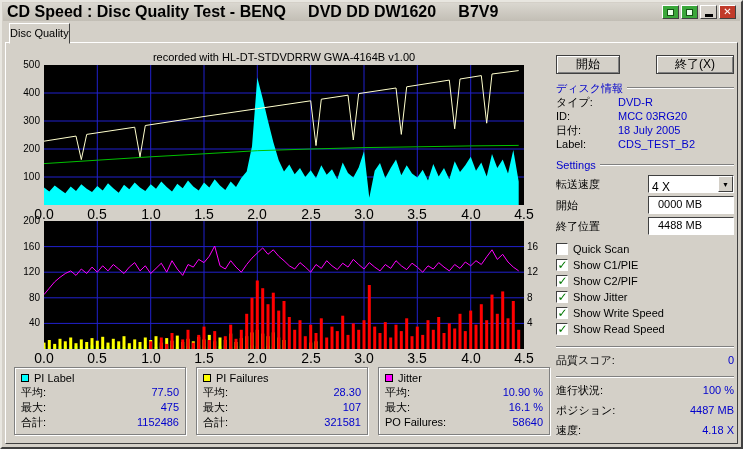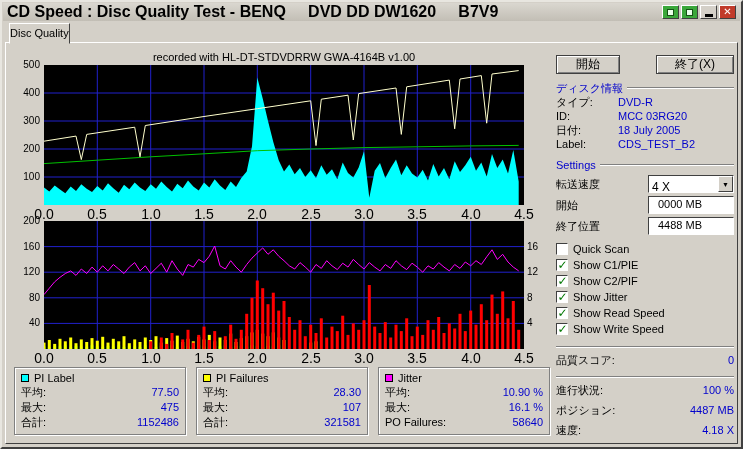--- a/index.html
+++ b/index.html
@@ -442,26 +442,26 @@
         </div>
       <div class="cbrow">
           <span class="cbx on" id="b1"></span>
           <span>Show C2/PIF</span>
         </div>
       <div class="cbrow">
           <span class="cbx on" id="b2"></span>
           <span>Show Jitter</span>
         </div>
       <div class="cbrow">
+          <span class="cbx on" id="b4"></span>
+          <span>Show Write Speed</span>
+        </div>
+      <div class="cbrow">
           <span class="cbx on" id="b3"></span>
           <span>Show Read Speed</span>
-        </div>
-      <div class="cbrow">
-          <span class="cbx on" id="b4"></span>
-          <span>Show Write Speed</span>
         </div>
       <div class="hr"></div>
       <div class="kvrow">
           <span>品質スコア:</span>
           <span class="ivalue">0</span>
         </div>
       <div class="hr"></div>
       <div class="kvrow">
           <span>進行状況:</span>
           <span class="ivalue">100 %</span>

